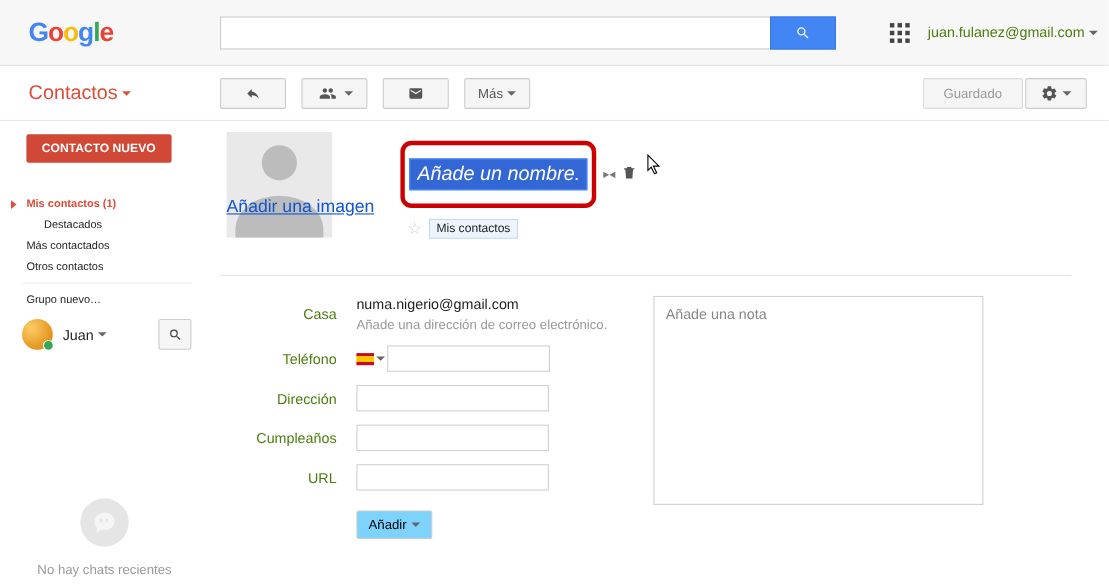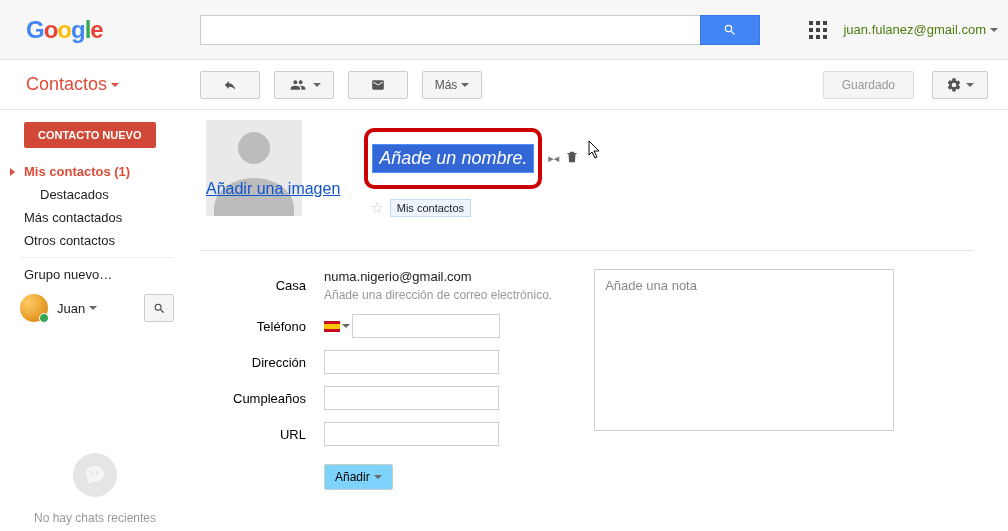--- a/index.html
+++ b/index.html
@@ -24,32 +24,32 @@
   .email-label { color:#4d7c0f; font-size:13px; display:flex; align-items:center; gap:4px; }
   .caret { display:inline-block; width:0; height:0; border-left:4px solid transparent; border-right:4px solid transparent; border-top:4px solid #666; }
   
   
   .toolbar { height: 50px; display:flex; align-items:center; padding: 0 20px 0 26px; border-bottom: 1px solid #e5e5e5; background:#fff; }
   .app-title { color:#dd4b39; font-size:18px; display:flex; align-items:center; gap:4px; width:174px;}
   .tb-buttons { display:flex; gap:14px; align-items:center; }
   .tb-btn { height:28px; min-width:60px; border:1px solid #ccc; background:#f5f5f5; display:flex; align-items:center; justify-content:center; border-radius:2px; color:#555; cursor:pointer; }
   .tb-btn svg { fill:#555; }
   .tb-btn.mas { font-size:12px; padding:0 10px; gap:4px; }
-  .tb-right { margin-left:auto; display:flex; gap:18px; align-items:center; }
+  .tb-right { margin-left:auto; display:flex; gap:2px; align-items:center; }
   .saved-btn { height:28px; padding:0 18px; border:1px solid #ddd; background:#f5f5f5; color:#999; font-size:12px; border-radius:2px; display:flex; align-items:center;}
   .gear-btn { height:28px; width:56px; border:1px solid #ccc; background:#f5f5f5; border-radius:2px; display:flex; align-items:center; justify-content:center; gap:4px; }
   
   
   .body { display:flex; height: calc(531px - 110px); }
   .sidebar { width: 190px; padding: 12px 0 0 0; position:relative; }
   .main { flex:1; padding: 10px 22px 0 10px; position:relative; }
   
   
   .new-btn { margin-left:24px; background:#d14836; color:#fff; border:none; padding:7px 14px; font-weight:bold; font-size:11px; border-radius:2px; cursor:pointer;}
-  .nav { margin-top:12px; font-size:13px; }
+  .nav { margin-top:28px; font-size:10px; }
   .nav-item { padding:4px 2px 4px 24px; color:#222; cursor:pointer; }
   .nav-item.active { color:#dd4b39; font-weight:bold; display:flex; align-items:center; }
   .nav-item.active::before { content:""; display:inline-block; width:0;height:0;border-top:4px solid transparent;border-bottom:4px solid transparent;border-left:5px solid #dd4b39; margin-left:-14px; margin-right:9px;}
   .nav-sub { padding-left:40px; }
   .nav-sep { height:1px; background:#eee; margin:5px 16px 5px 20px; }
   .user-row { display:flex; align-items:center; gap:9px; padding:8px 16px 0 20px; }
   .avatar { width:28px; height:28px; border-radius:50%; background: radial-gradient(circle at 30% 30%, #ffcc66, #d67d00); position:relative; }
   .avatar::after{content:"";position:absolute;bottom:-1px;right:-1px;width:8px;height:8px;background:#34a853;border-radius:50%;border:1px solid #fff;}
   .user-name { flex:1; font-size:13px; display:flex; align-items:center; gap:4px;}
   .user-search { width:30px; height:28px; border:1px solid #ccc; background:#f5f5f5; display:flex; align-items:center; justify-content:center; border-radius:2px;}
@@ -72,29 +72,29 @@
   .expand { color:#777; font-size:11px; }
   .trash { color:#666; cursor:pointer;}
   .tag-row { margin-top:10px; display:flex; align-items:center; gap:6px; padding-left:6px;}
   .star { color:#ccc; font-size:15px; }
   .tag { background:#eef4fd; border:1px solid #c5d9f1; color:#222; font-size:11px; padding:2px 6px; }
   .divider { border-top:1px solid #e5e5e5; margin:0 12px 18px 0;}
   
   .form { display:flex; gap:20px; }
   .form-fields { flex:0 0 auto; }
   .field-row { display:flex; align-items:center; margin-bottom:12px; }
-  .field-label { width:124px; text-align:right; color:#000000; font-size:13px; padding-right:18px;}
+  .field-label { width:124px; text-align:right; color:#4d7c0f; font-size:13px; padding-right:18px;}
   .field-value { font-size:13px; }
   .field-hint { color:#999; font-size:12px; margin-top:4px;}
   .flag-wrap{display:flex;align-items:center;gap:2px;}
   .text-input { border:1px solid #d0d0d0; height:24px; padding:0 6px; font-size:13px; }
   .text-input.sm { width:175px; }
   .text-input.xs { width:148px; }
   .add-btn-sm { border:1px solid #ccc; background:#7dd3fc; padding:5px 10px; font-size:12px; border-radius:2px; display:flex; align-items:center; gap:4px; cursor:pointer;}
-  .note-box { width:300px; height:162px; border:1px solid #d0d0d0; padding:8px 10px; color:#888; font-size:13px; margin-left:22px;}
+  .note-box { width:300px; height:190px; border:1px solid #d0d0d0; padding:8px 10px; color:#888; font-size:13px; margin-left:22px;}
   .cursor-img{position:absolute; left:224px; top:20px; pointer-events:none;}
 </style>
 </head>
 <body>
 
 <div class="header">
   <div class="logo">
     <span>G</span>
       <span>o</span>
       <span>o</span>

